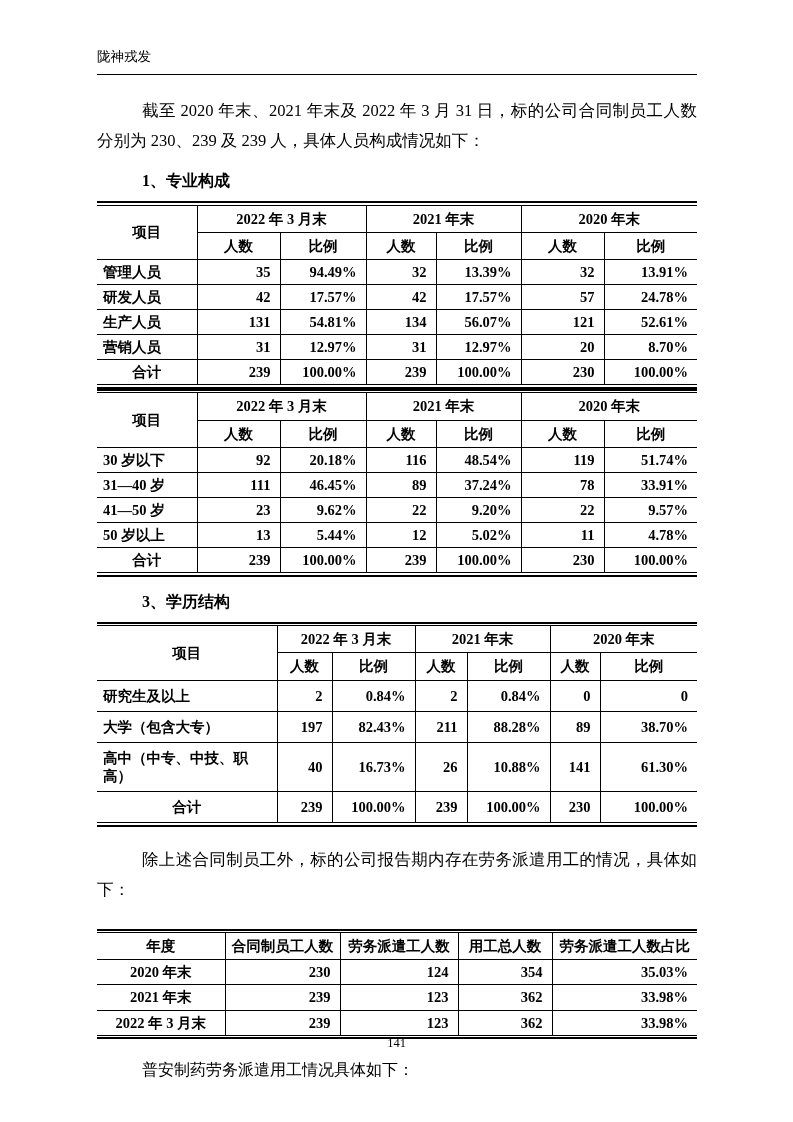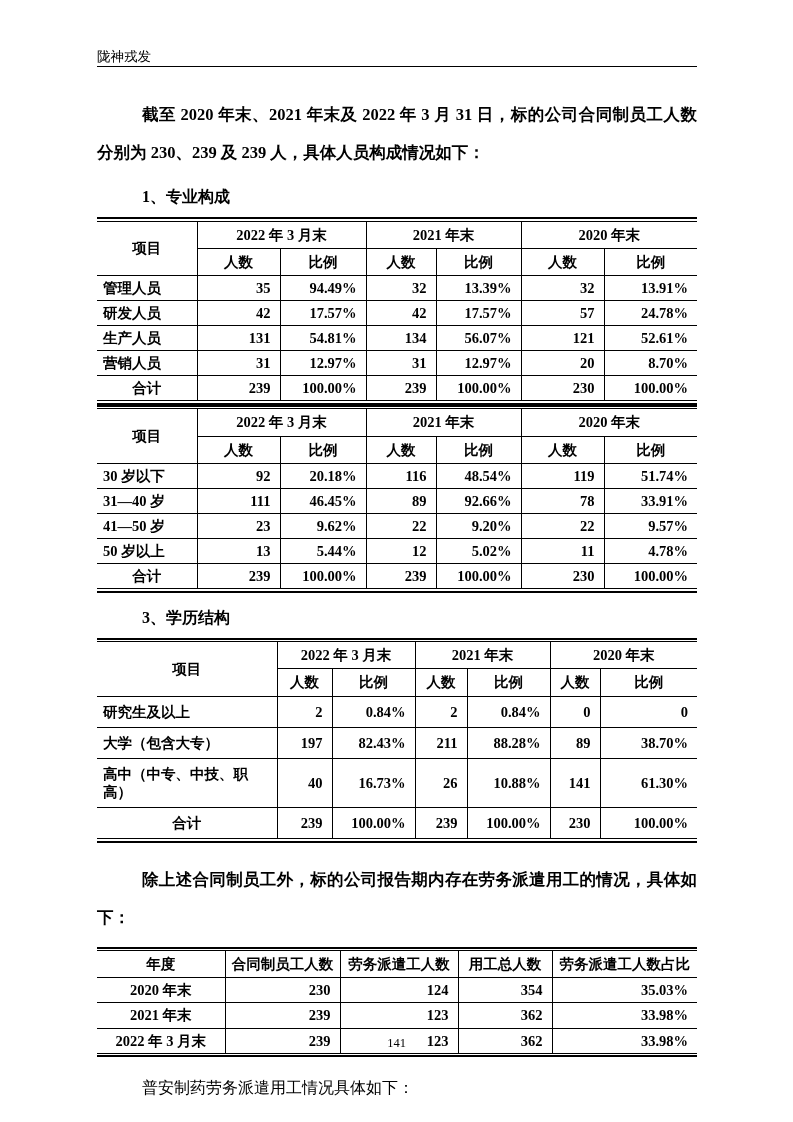--- a/index.html
+++ b/index.html
@@ -5,28 +5,28 @@
   html,body { margin:0; padding:0; background:#ffffff; }
   .page {
     position:relative; width:793px; height:1122px; background:#ffffff;
     font-family:"Liberation Serif","DejaVu Serif",serif; color:#000;
     overflow:hidden;
   }
   
   .doc-header {
     position:absolute; top:48px; left:97px; width:600px;
     display:flex; justify-content:space-between; align-items:flex-end;
-    border-bottom:1.5px solid #000; padding-bottom:0;
+    border-bottom:1.5px solid #000; padding-bottom:8px;
     font-size:13.5px; font-weight:normal;
   }
   
   .content { position:absolute; top:78px; left:97px; width:600px; }
   .para {
-    margin:18px 0 0 0; font-size:16.5px; font-weight:bold;
-    line-height:38px; text-align:justify; text-indent:45px;
+    margin:18px 0 0 0; font-size:16.5px; font-weight:normal;
+    line-height:30px; text-align:justify; text-indent:45px;
   }
   .sec-heading {
     margin:15px 0 9px 0; padding-left:45px;
     font-size:16px; font-weight:bold;
   }
   .followup {
     margin:16px 0 0 0; font-size:16px; font-weight:normal;
     line-height:30px; text-indent:45px;
   }
   
@@ -177,21 +177,21 @@
             <td class="num">116</td>
             <td class="num">48.54%</td>
             <td class="num">119</td>
             <td class="num">51.74%</td>
           </tr>
           <tr>
             <td class="lbl">31—40 岁</td>
             <td class="num">111</td>
             <td class="num">46.45%</td>
             <td class="num">89</td>
-            <td class="num">92.66%</td>
+            <td class="num">37.24%</td>
             <td class="num">78</td>
             <td class="num">33.91%</td>
           </tr>
           <tr>
             <td class="lbl">41—50 岁</td>
             <td class="num">23</td>
             <td class="num">9.62%</td>
             <td class="num">22</td>
             <td class="num">9.20%</td>
             <td class="num">22</td>
@@ -283,21 +283,21 @@
             <td class="num">100.00%</td>
             <td class="num">230</td>
             <td class="num">100.00%</td>
           </tr>
         </tbody>
       </table>
     </div>
 
     <p class="para">除上述合同制员工外，标的公司报告期内存在劳务派遣用工的情况，具体如下：</p>
 
-    <div class="tbl-frame" style="margin-top:10px;">
+    <div class="tbl-frame" style="margin-top:24px;">
       <table>
         <colgroup>
             <col style="width:128px">
             <col style="width:115px">
             <col style="width:118px">
             <col style="width:94px">
             <col style="width:145px">
           </colgroup>
         <thead>
           <tr>

